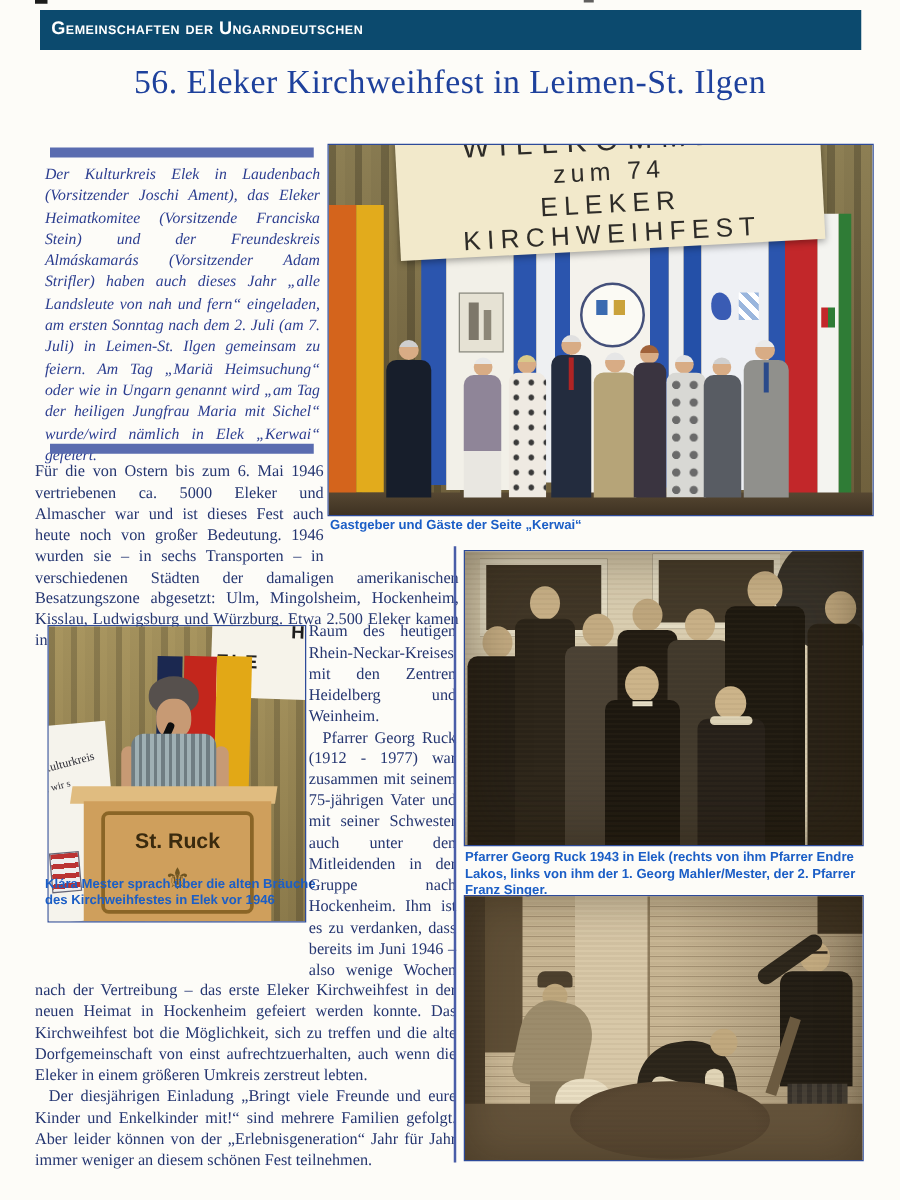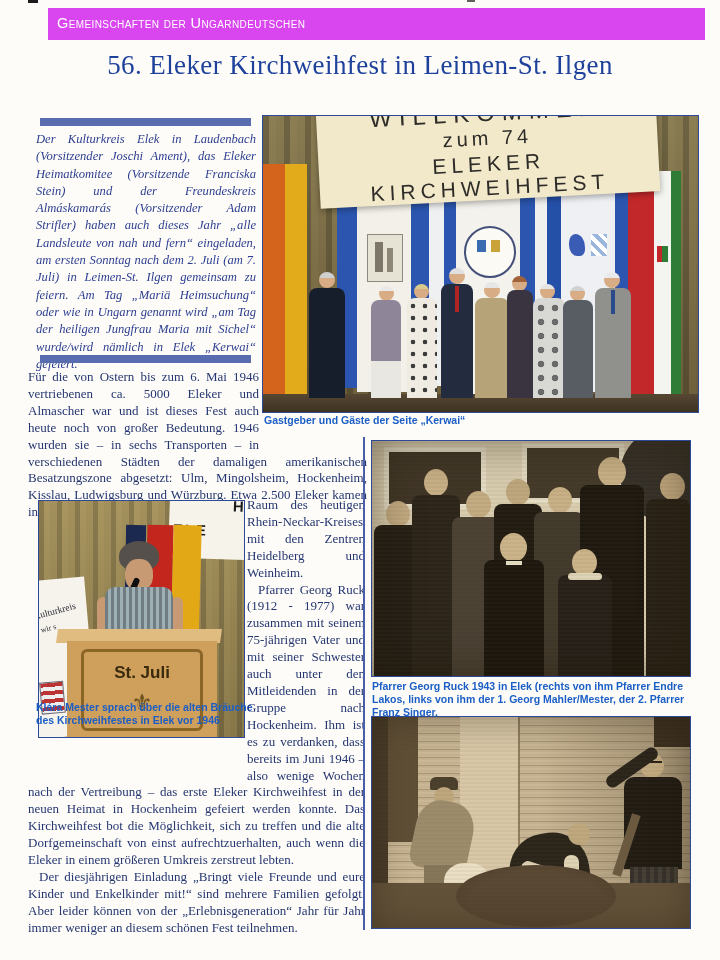--- a/index.html
+++ b/index.html
@@ -1,22 +1,22 @@
 <!DOCTYPE html>
 <html lang="de"><head>
 <meta charset="utf-8">
 <style>
   html,body{margin:0;padding:0;background:#e8e8e8;}
   #page{position:relative;width:720px;height:960px;background:#fdfcf8;overflow:hidden;
         font-family:"Liberation Serif",serif;}
   .abs{position:absolute;}
   i.abs{display:block;}
   
-  #masthead{left:48px;top:8px;width:657px;height:32px;background:#d946ef;color:#ffffff;
-    font-family:"Liberation Sans",sans-serif;font-weight:normal;font-variant:small-caps;
+  #masthead{left:32px;top:8px;width:657px;height:32px;background:#0c4a6e;color:#ffffff;
+    font-family:"Liberation Sans",sans-serif;font-weight:bold;font-variant:small-caps;
     font-size:14.5px;line-height:31px;letter-spacing:.4px;}
   #masthead .mh-left{position:absolute;left:9px;top:0;}
   #masthead .mh-right{position:absolute;right:9px;top:0;}
   
   #page-title{left:0;top:50px;width:720px;text-align:center;font-size:27px;color:#1e419c;
     letter-spacing:.4px;}
   
   .bluebar{background:#5a6cb0;height:8px;}
   #intro-text{left:36px;top:131px;width:220px;font-style:italic;font-size:12.6px;
     line-height:17.3px;text-align:justify;color:#2c3e90;}
@@ -143,21 +143,21 @@
     <span class="abs" style="left:80px;top:40px;width:40px;height:30px;background:#56504d;border-radius:50% 50% 42% 42%;"></span>
     <span class="abs" style="left:86px;top:58px;width:28px;height:32px;background:#c79a74;border-radius:45%;"></span>
     <i class="abs" style="left:90px;top:76px;width:6px;height:28px;background:#0e0e0e;transform:rotate(24deg);border-radius:3px;"></i>
     <i class="abs" style="left:98px;top:100px;width:2px;height:36px;background:#1a1a1a;transform:rotate(10deg);"></i>
     <span class="abs" style="left:58px;top:96px;width:12px;height:44px;background:#c79a74;border-radius:6px;"></span>
     <span class="abs" style="left:132px;top:96px;width:12px;height:44px;background:#c79a74;border-radius:6px;"></span>
     <span class="abs" style="left:66px;top:86px;width:68px;height:58px;border-radius:10px 10px 0 0;background:repeating-linear-gradient(90deg,#6f7d82 0 3px,#9fb0b4 3px 6px);"></span>
     <i class="abs" style="left:18px;top:128px;width:164px;height:14px;background:#e0bc80;transform:skewX(-8deg);"></i>
     <div class="abs" style="left:28px;top:140px;width:150px;height:96px;background:#cf9f5c;">
       <i class="abs" style="left:14px;top:8px;right:14px;bottom:6px;border:3px solid #8a6526;border-radius:6px;background:transparent;"></i>
-      <div style="position:absolute;left:0;top:22px;width:150px;text-align:center;font-family:'Liberation Sans',sans-serif;font-weight:bold;font-size:17px;color:#3a2a0e;">St. Juli</div>
+      <div style="position:absolute;left:0;top:22px;width:150px;text-align:center;font-family:'Liberation Sans',sans-serif;font-weight:bold;font-size:17px;color:#3a2a0e;">St. Ruck</div>
       <div class="abs" style="left:0;top:48px;width:150px;text-align:center;font-size:24px;color:#6f5420;">⚜</div>
     </div>
   </div>
   <div class="abs cap" style="left:36px;top:701px;width:232px;">Klára Mester sprach über die alten Bräuche des Kirchweihfestes in Elek vor 1946</div>
 
   <div class="abs bodycopy" style="left:28px;top:497px;width:337px;">
     <i style="float:left;width:219px;height:283px;"></i>
     <p>Raum des heutigen Rhein-Neckar-Kreises mit den Zentren Heidelberg und Weinheim.</p>
     <p class="indent">Pfarrer Georg Ruck (1912 - 1977) war zusammen mit seinem 75-jährigen Vater und mit seiner Schwester auch unter den Mitleidenden in der Gruppe nach Hockenheim. Ihm ist es zu verdanken, dass bereits im Juni 1946 – also wenige Wochen nach der Vertreibung – das erste Eleker Kirchweihfest in der neuen Heimat in Hockenheim gefeiert werden konnte. Das Kirchweihfest bot die Möglichkeit, sich zu treffen und die alte Dorfgemeinschaft von einst aufrechtzuerhalten, auch wenn die Eleker in einem größeren Umkreis zerstreut lebten.</p>
     <p class="indent">Der diesjährigen Einladung „Bringt viele Freunde und eure Kinder und Enkelkinder mit!“ sind mehrere Familien gefolgt. Aber leider können von der „Erlebnisgeneration“ Jahr für Jahr immer weniger an diesem schönen Fest teilnehmen.</p>

